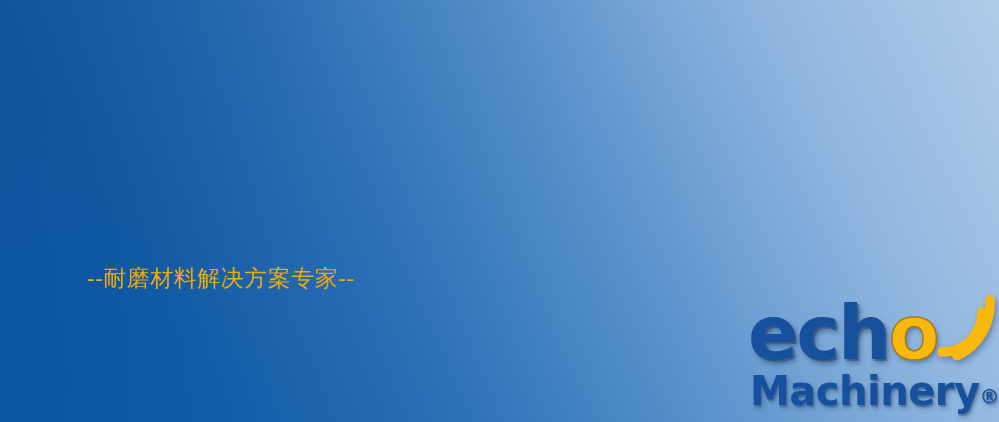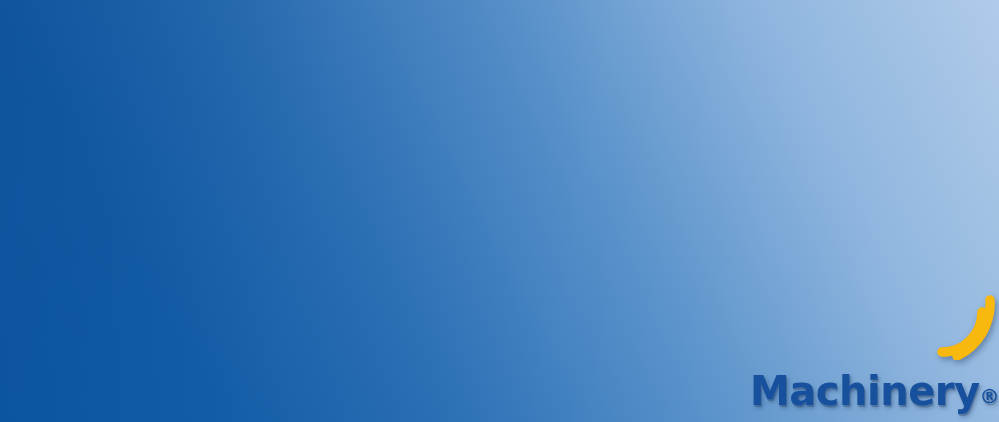--- a/index.html
+++ b/index.html
@@ -136,23 +136,28 @@
     vertical-align: 2px;
     letter-spacing: 0;
   }
 </style>
 </head>
 <body>
 
 <div id="banner">
 
 
+  <div class="subtitle">--耐磨材料解决方案专家--</div>
 
   <div class="logo">
 
+    <div class="logo-wordmark">
+      <span class="logo-echo">ech</span>
+      <span class="logo-o">o</span>
+    </div>
 
     <svg class="logo-waves" viewBox="0 0 66 66">
       <path d="M 12 58 A 40 40 0 0 0 52 18" fill="none" stroke="#f9b80e" stroke-width="9.5" stroke-linecap="round"></path>
       <path d="M 27 62 A 58 58 0 0 0 60 6" fill="none" stroke="#f9b80e" stroke-width="9.5" stroke-linecap="round"></path>
     </svg>
 
     <div class="logo-machinery">
       <span>Machinery</span><span class="logo-reg">®</span>
     </div>
 

